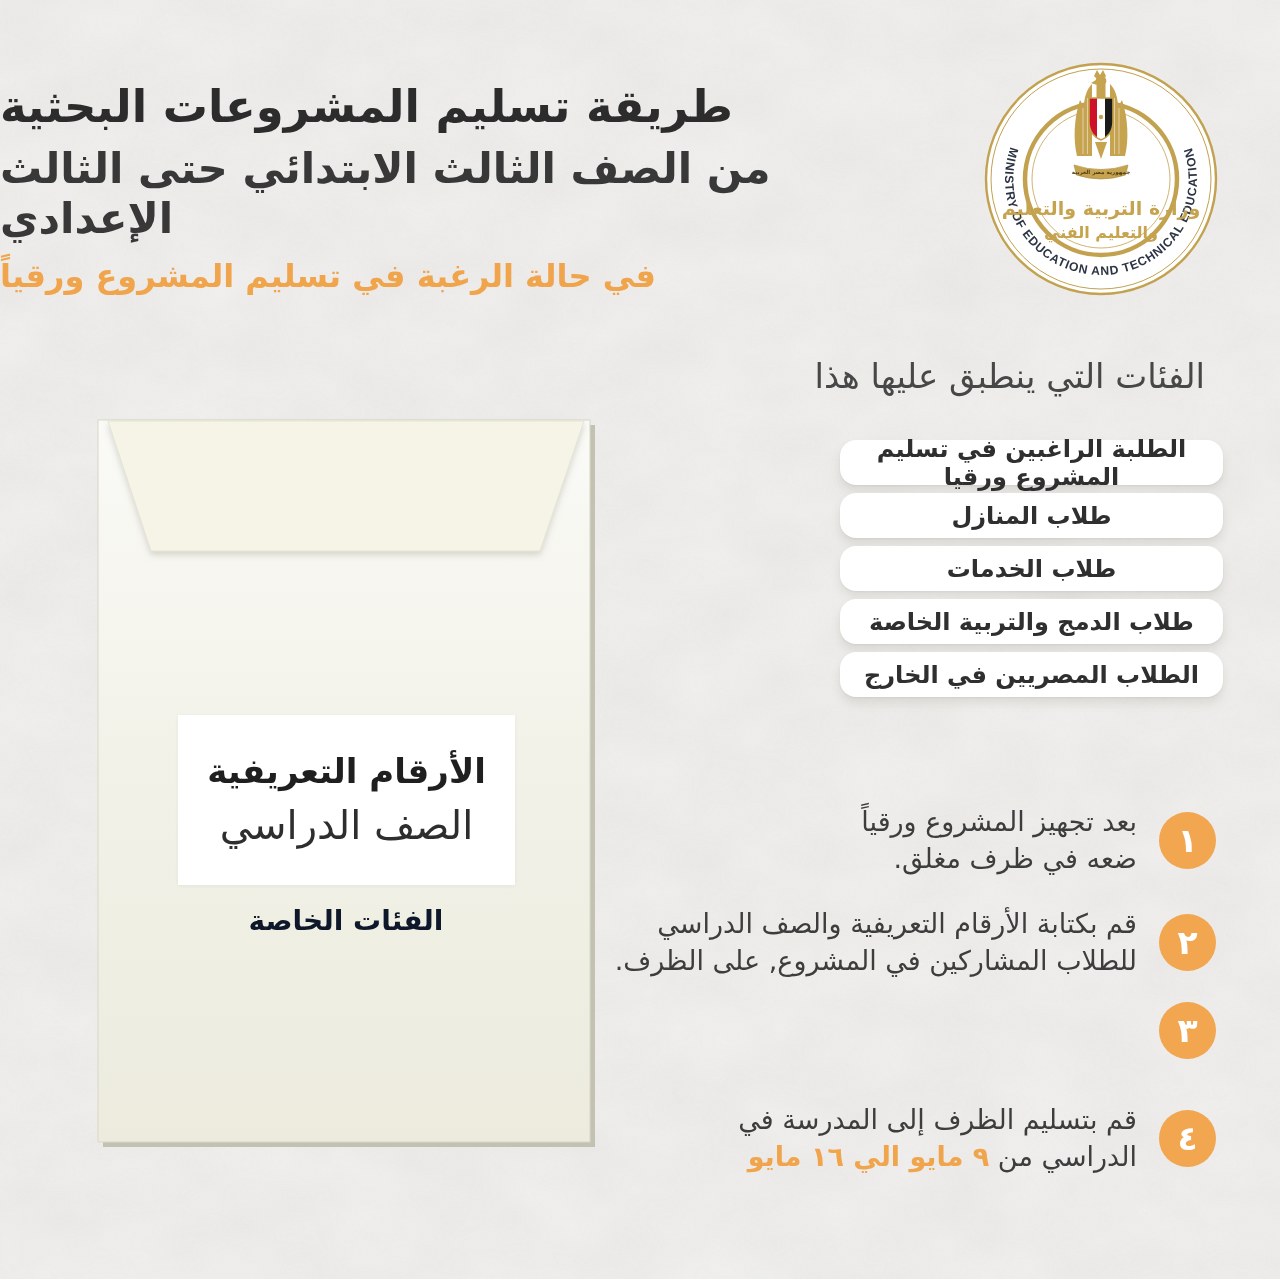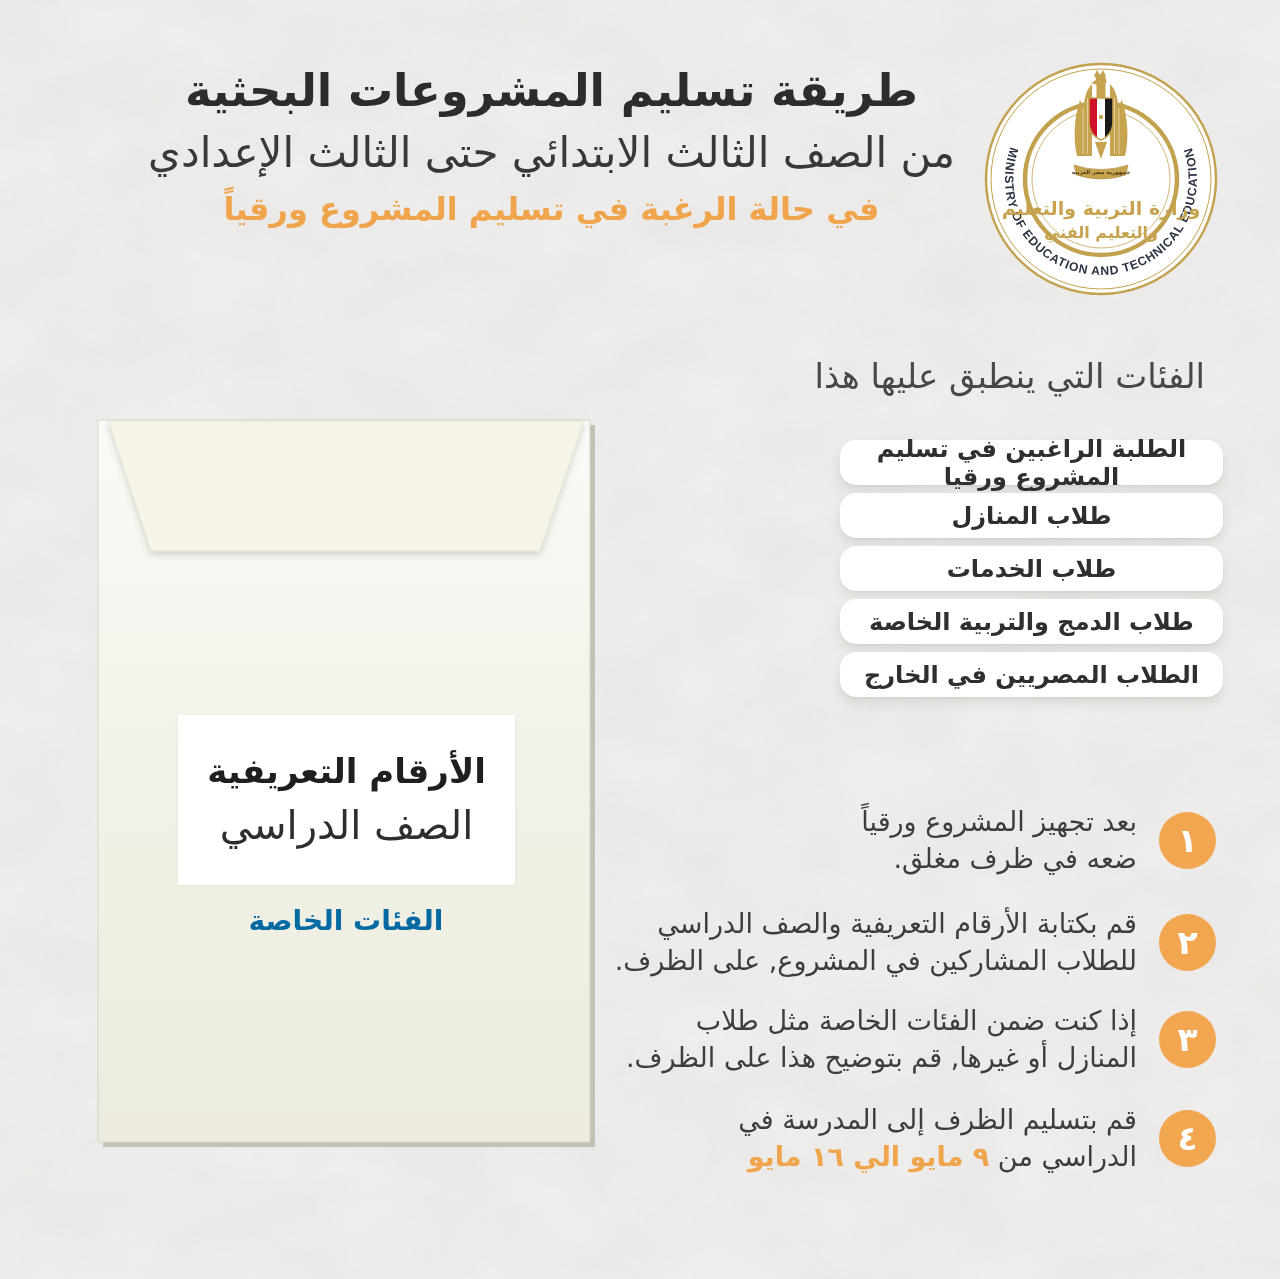--- a/index.html
+++ b/index.html
@@ -6,41 +6,41 @@
   body{
     width:1280px;height:1279px;overflow:hidden;
     background:#F1F0ED;
     font-family:"DejaVu Sans","Liberation Sans",sans-serif;
   }
   .page{position:relative;width:1280px;height:1279px;background:#F2F1EF;}
   .texture{position:absolute;inset:0;z-index:0;pointer-events:none;}
   .layer{position:absolute;z-index:1;}
 
   
-  .title-block{top:64px;right:325px;text-align:center;direction:rtl;}
+  .title-block{top:80px;right:325px;text-align:left;direction:rtl;}
   .title-main{font-size:45px;font-weight:800;color:#2C2C2C;line-height:1.2;letter-spacing:-1px;}
-  .title-sub{font-size:42px;font-weight:400;color:#383838;line-height:1.2;margin-top:10px;}
+  .title-sub{font-size:42px;font-weight:700;color:#383838;line-height:1.2;margin-top:10px;}
   .title-tag{font-size:32px;font-weight:700;color:#F0A44C;line-height:1.2;margin-top:12px;}
 
   .logo-wrap{top:62px;left:984px;width:234px;height:234px;}
 
   
   .envelope-wrap{left:96px;top:418px;width:500px;height:732px;}
   .env-svg{position:absolute;left:0;top:0;}
   .env-label{
     position:absolute;left:82px;top:297px;width:337px;height:170px;
     background:#FFFFFF;box-shadow:0 1px 4px rgba(0,0,0,.05);
     display:flex;flex-direction:column;align-items:center;justify-content:center;
     direction:rtl;text-align:center;
   }
   .env-label-l1{font-size:34px;font-weight:800;color:#1F1F1F;line-height:1.25;}
   .env-label-l2{font-size:40px;font-weight:400;color:#2E2E2E;line-height:1.25;margin-top:8px;}
   .env-note{
     position:absolute;left:0;top:486px;width:100%;text-align:center;direction:rtl;
-    font-size:28px;font-weight:600;color:#0369a1;
+    font-size:28px;font-weight:600;color:#0f172a;
   }
 
   
   .cat-heading{top:356px;right:75px;direction:rtl;font-size:34px;font-weight:400;color:#474747;}
   .pills{top:440px;right:57px;width:383px;}
   .pill{
     height:45px;margin-bottom:8px;border-radius:16px;background:#FFFFFF;
     box-shadow:0 6px 10px rgba(110,105,95,.14),0 1px 2px rgba(0,0,0,.05);
     display:flex;align-items:center;justify-content:center;
     direction:rtl;font-size:24px;font-weight:700;color:#2F2F2F;text-align:center;
@@ -177,24 +177,20 @@
   <div class="step s2">
     <div class="step-num">٢</div>
     <div class="step-text">
       <span>قم بكتابة الأرقام التعريفية والصف الدراسي</span><br>
       <span>للطلاب المشاركين في المشروع, على الظرف.</span>
     </div>
   </div>
 
   <div class="step s3">
     <div class="step-num">٣</div>
-    <div class="step-text">
-      <span>إذا كنت ضمن الفئات الخاصة مثل طلاب</span><br>
-      <span>المنازل أو غيرها, قم بتوضيح هذا على الظرف.</span>
-    </div>
   </div>
 
   <div class="step s4">
     <div class="step-num">٤</div>
     <div class="step-text">
       <span>قم بتسليم الظرف إلى المدرسة في</span><br>
       <span>الدراسي من </span><span class="hl">٩ مايو الي ١٦ مايو</span>
     </div>
   </div>
 

